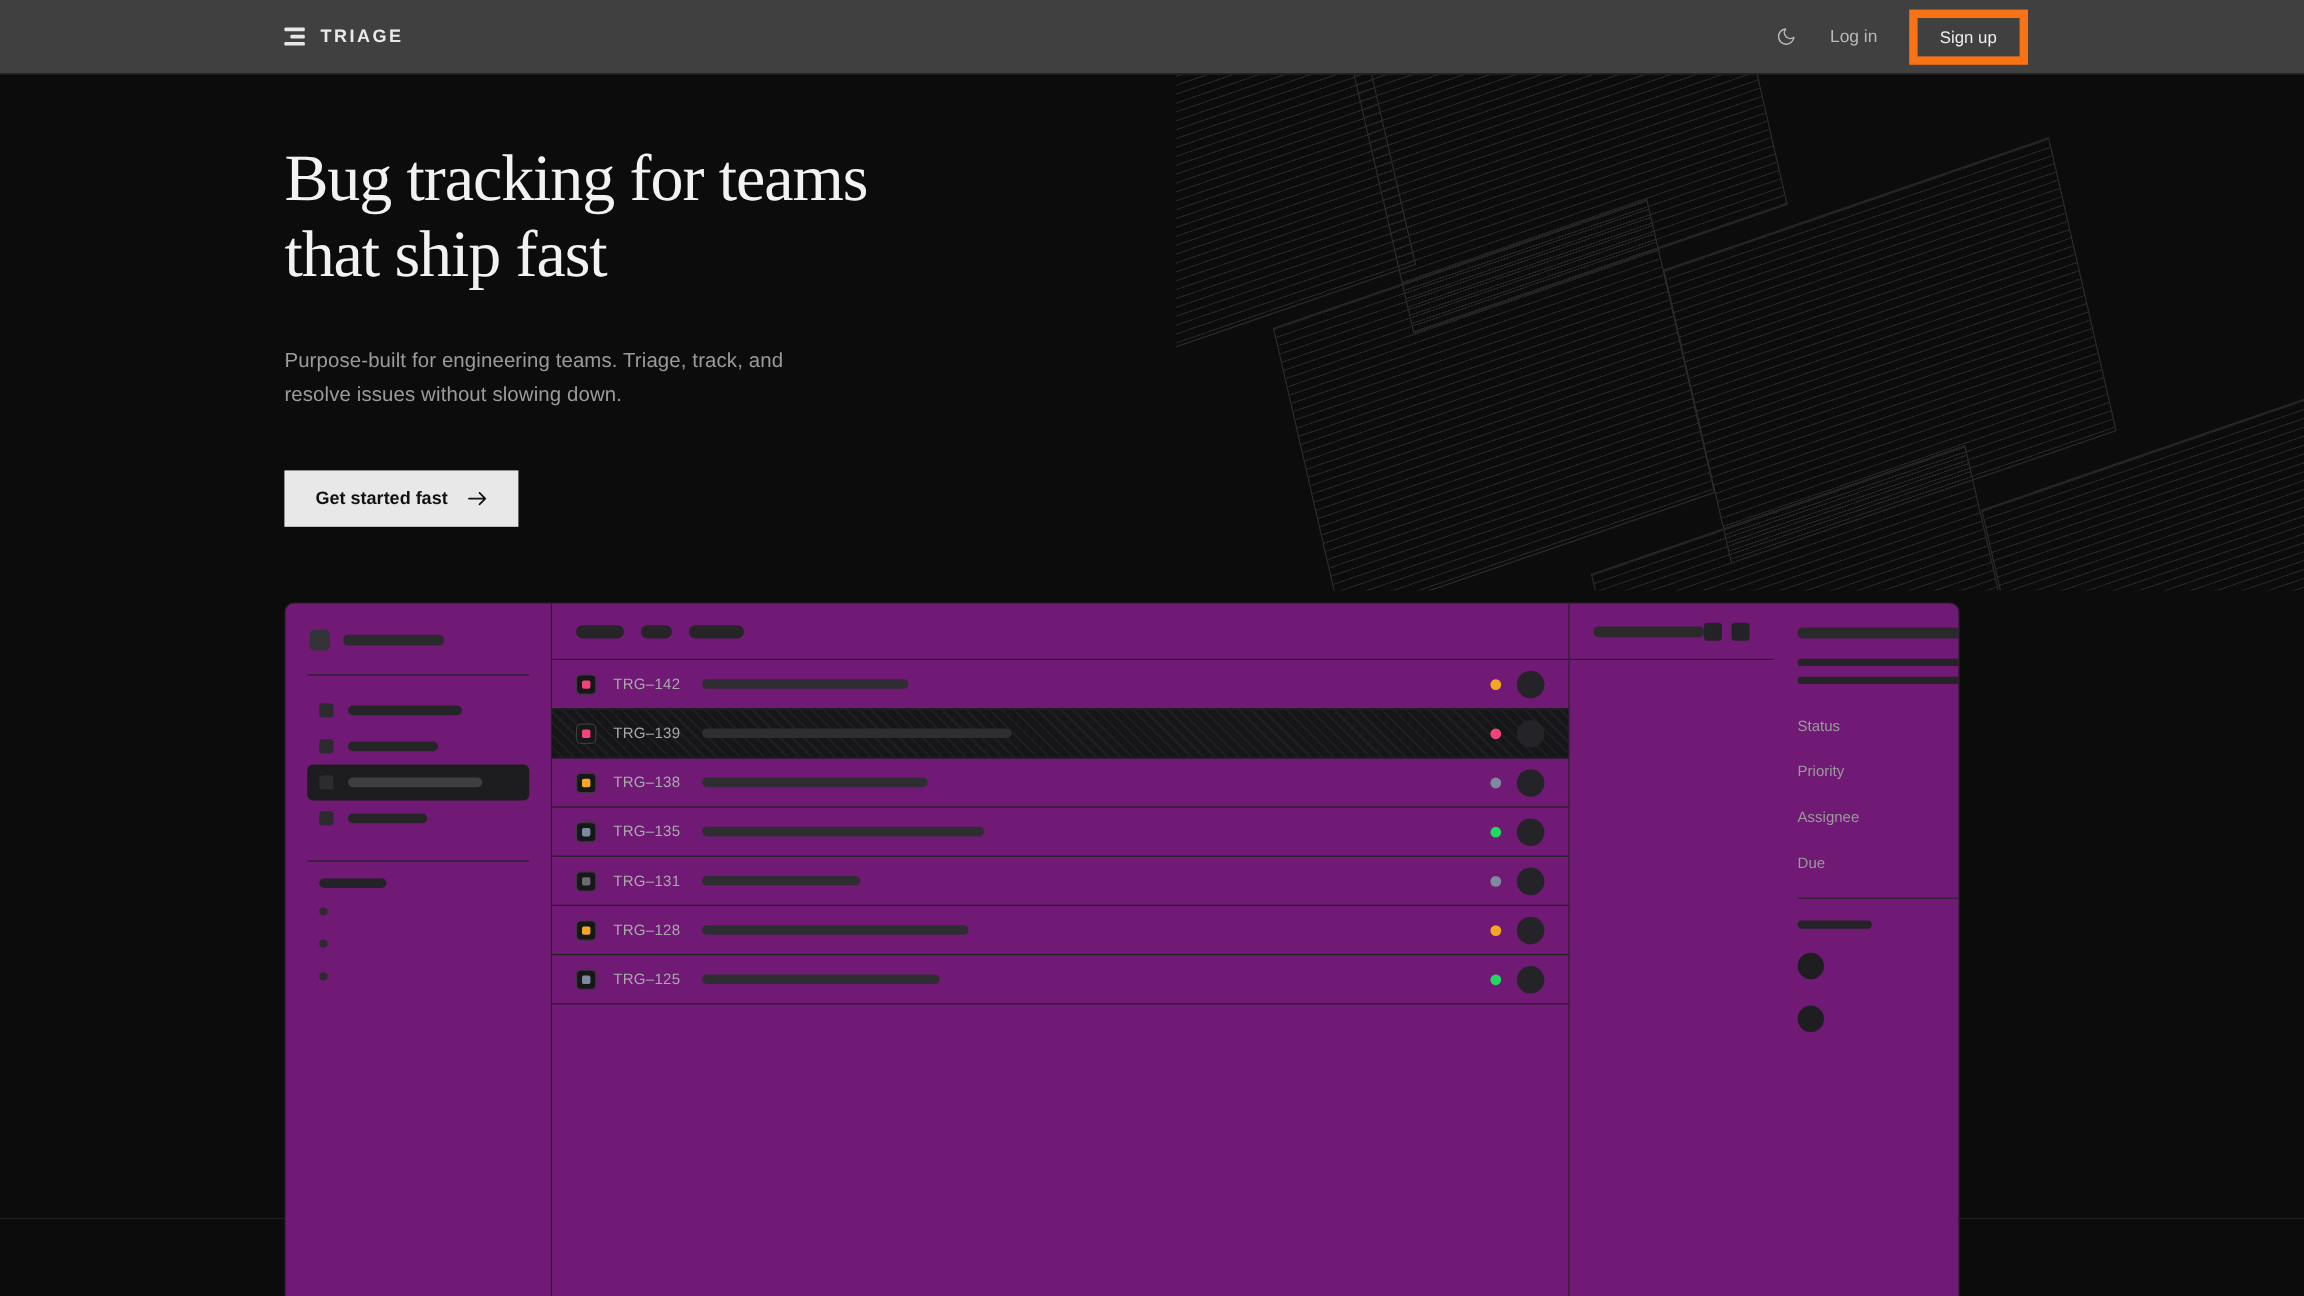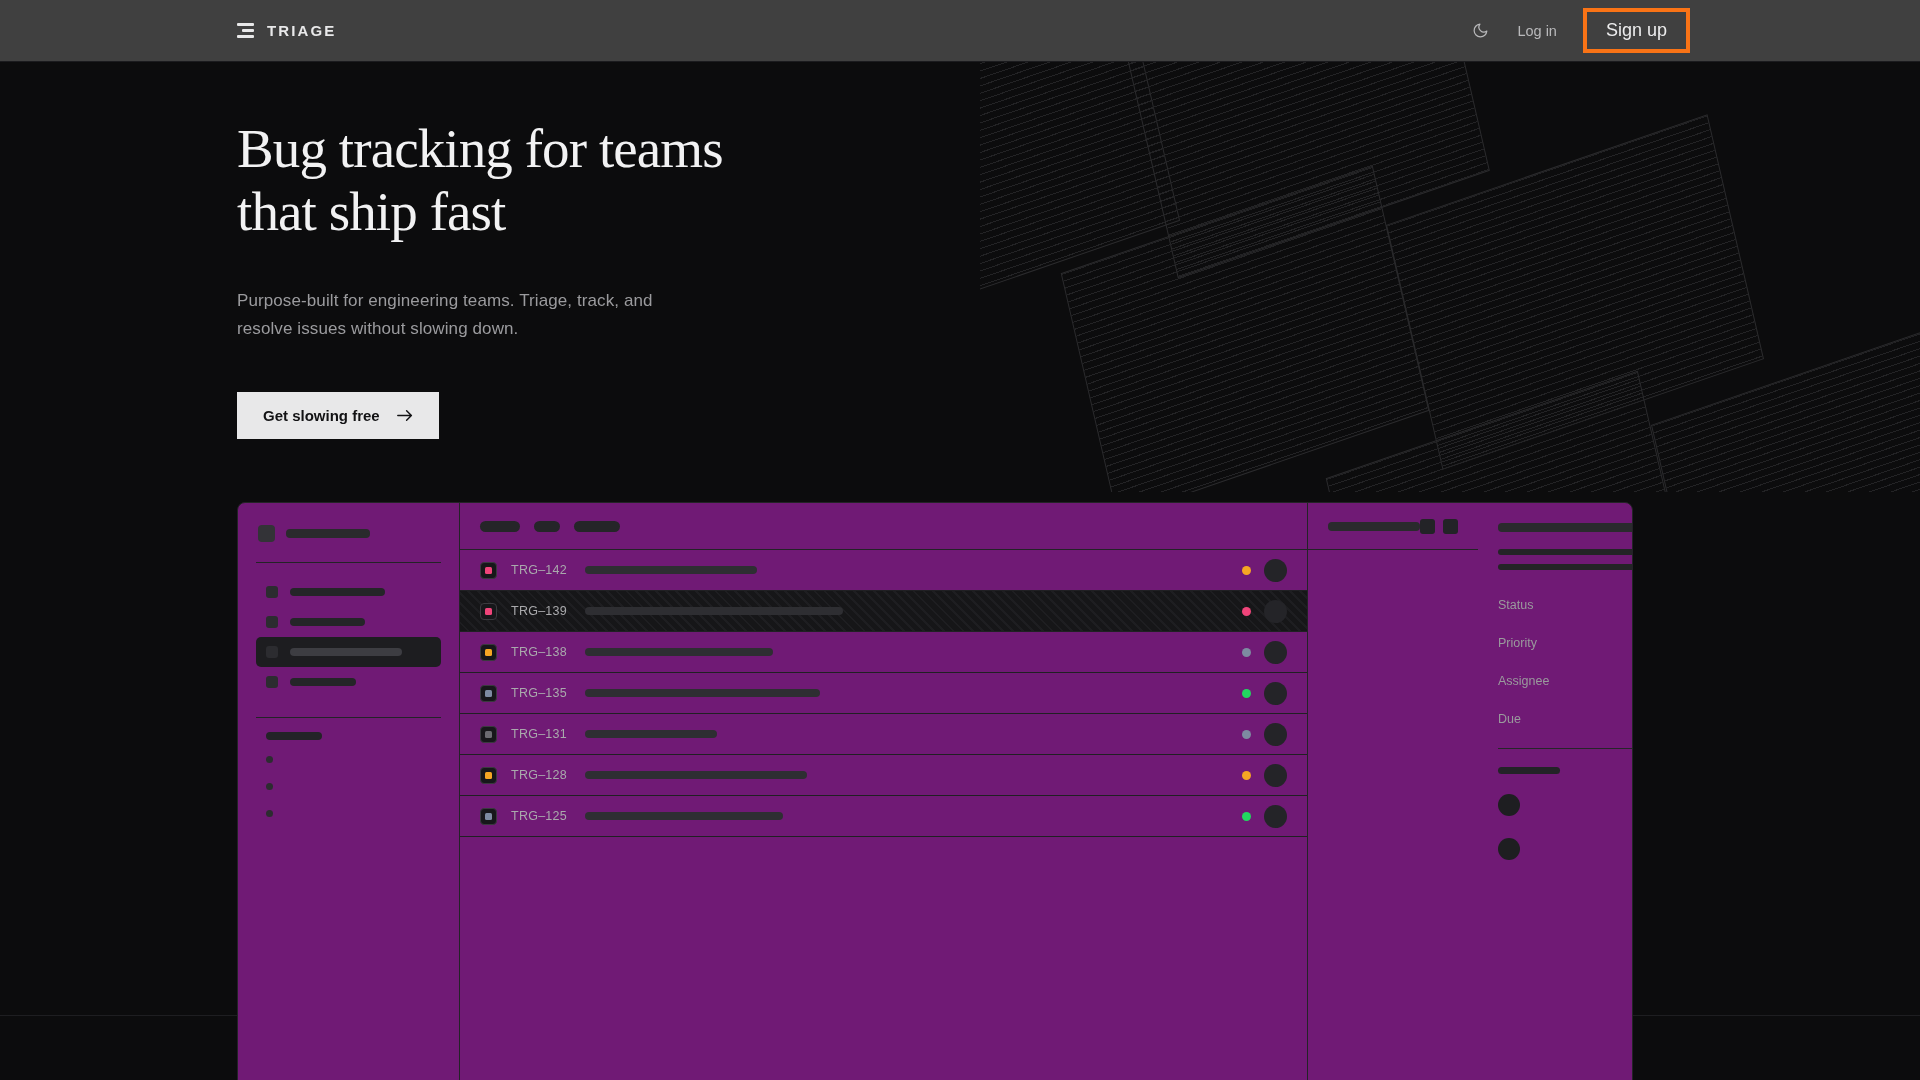--- a/index.html
+++ b/index.html
@@ -39,21 +39,21 @@
   .brand-mark i { display:block; height:3px; background:#e8e8e9; border-radius:1px; }
   .brand-mark i:nth-child(1){ width:17px; }
   .brand-mark i:nth-child(2){ width:12px; margin-left:5px; }
   .brand-mark i:nth-child(3){ width:17px; }
   .brand-name { color:#e9e9ea; font-size:15px; font-weight:700; letter-spacing:2.1px; }
 
   .nav-right { position:absolute; right:230px; display:flex; align-items:center; gap:26px; }
   .moon-btn { width:22px; height:22px; display:flex; align-items:center; justify-content:center; cursor:pointer; }
   .login-link { color:#b9b9bb; font-size:14.5px; cursor:pointer; }
   .signup-btn {
-    border:4px solid #f97316; color:#ededee; font-size:18px;
+    border:7px solid #f97316; color:#ededee; font-size:14px;
     padding:8px 19px; background:transparent; cursor:pointer;
     font-family:"Liberation Sans", sans-serif;
   }
 
   
   .hero { position:absolute; left:237px; top:118px; width:760px; z-index:5; }
   .hero h1 {
     color:#f2f2f3; font-size:55px; line-height:1.14; font-weight:400;
     letter-spacing:-0.9px; white-space:pre-line;font-family:Liberation Serif, serif;
   }
@@ -157,21 +157,21 @@
       <button class="signup-btn">Sign up</button>
     </div>
   </div>
 
   <div class="hero">
     <h1>Bug tracking for teams
 that ship fast</h1>
     <p>Purpose-built for engineering teams. Triage, track, and
 resolve issues without slowing down.</p>
     <button class="cta">
-      <span>Get slowing free</span>
+      <span>Get started fast</span>
       <svg width="16" height="13" viewBox="0 0 20 14" fill="none" stroke="#121214" stroke-width="1.8" stroke-linecap="round" stroke-linejoin="round">
           <path d="M1 7h17M12 1l6 6-6 6"></path>
         </svg>
     </button>
   </div>
 
   <div class="mock">
 
     <div class="m-side">
       <div class="m-side-head">

